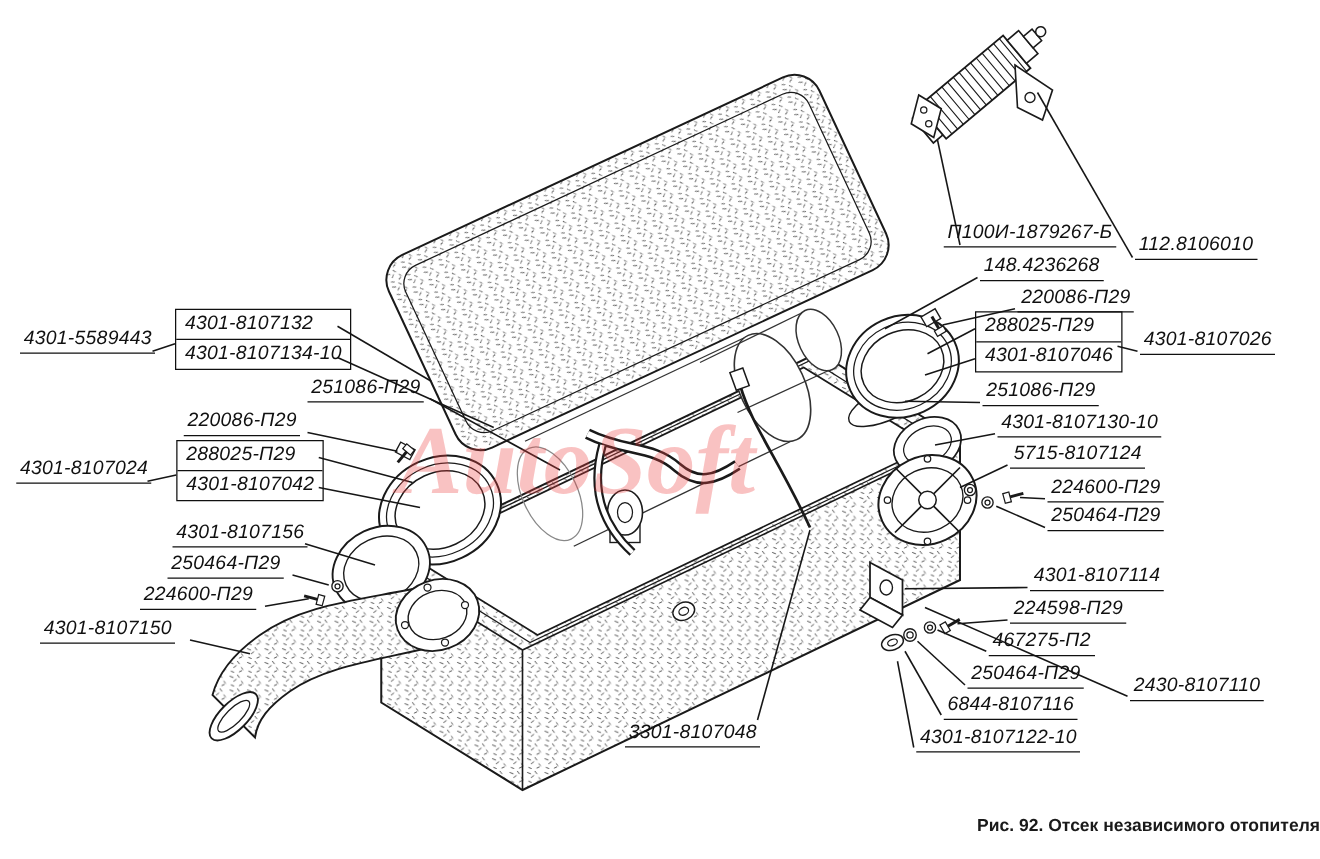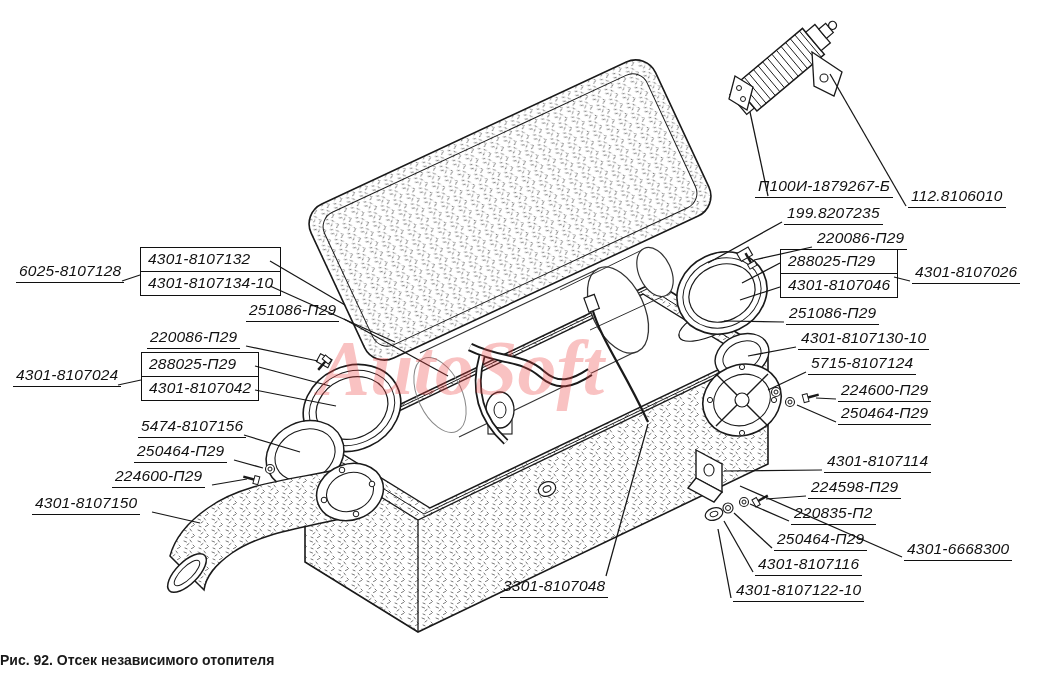--- a/index.html
+++ b/index.html
@@ -8,21 +8,21 @@
   .drawing{position:absolute;left:0;top:0;z-index:1;}
   .watermark{position:absolute;left:318px;top:290px;z-index:5;pointer-events:none;
              font:700 italic 78px/1 "Liberation Serif",serif;color:#ef4444;opacity:.32;margin-top:39px;}
   .lbl{position:absolute;z-index:10;white-space:nowrap;
        font:italic 400 15.5px/1.15 "Liberation Sans",sans-serif;color:#101010;
        border-bottom:1.5px solid #101010;padding:0 3px 2px;letter-spacing:.2px;}
   .lblbox{position:absolute;z-index:10;border:1.6px solid #101010;}
   .lblbox .row{white-space:nowrap;font:italic 400 15.5px/1.15 "Liberation Sans",sans-serif;
        color:#101010;padding:2px 7px 3px;letter-spacing:.2px;}
   .lblbox .row + .row{border-top:1.6px solid #101010;}
-  .caption{position:absolute;left:0;right:0;top:652px;z-index:10;text-align:left;
+  .caption{position:absolute;left:0;right:0;top:652px;z-index:10;text-align:right;
        font:700 14px "Liberation Sans",sans-serif;color:#1a1a1a;}
 </style>
 </head>
 <body>
 
 <div class="page">
 
   <svg class="drawing" width="1056" height="687" viewBox="0 0 1056 687">
     <defs>
       <pattern id="st" width="14" height="11" patternUnits="userSpaceOnUse">
@@ -218,56 +218,56 @@
       <line x1="789" y1="521" x2="750" y2="504"></line>
       <line x1="772" y1="548" x2="734" y2="513"></line>
       <line x1="753" y1="572" x2="724" y2="521"></line>
       <line x1="731" y1="598" x2="718" y2="529"></line>
       <line x1="902" y1="557" x2="740" y2="486"></line>
     </g>
   </svg>
 
   <div class="watermark">AutoSoft</div>
 
-  <div class="lbl" style="left:16px;top:262px">6025-8107128</div>
+  <div class="lbl" style="left:16px;top:262px">4301-5589443</div>
   <div class="lblbox" style="left:140px;top:247px">
     <div class="row">4301-8107132</div>
     <div class="row">4301-8107134-10</div>
   </div>
   <div class="lbl" style="left:246px;top:301px">251086-П29</div>
   <div class="lbl" style="left:147px;top:328px">220086-П29</div>
   <div class="lblbox" style="left:141px;top:352px">
     <div class="row">288025-П29</div>
     <div class="row">4301-8107042</div>
   </div>
   <div class="lbl" style="left:13px;top:366px">4301-8107024</div>
-  <div class="lbl" style="left:138px;top:417px">5474-8107156</div>
+  <div class="lbl" style="left:138px;top:417px">4301-8107156</div>
   <div class="lbl" style="left:134px;top:442px">250464-П29</div>
   <div class="lbl" style="left:112px;top:467px">224600-П29</div>
   <div class="lbl" style="left:32px;top:494px">4301-8107150</div>
 
   <div class="lbl" style="left:500px;top:577px">3301-8107048</div>
 
   <div class="lbl" style="left:755px;top:177px">П100И-1879267-Б</div>
   <div class="lbl" style="left:908px;top:187px">112.8106010</div>
-  <div class="lbl" style="left:784px;top:204px">199.8207235</div>
+  <div class="lbl" style="left:784px;top:204px">148.4236268</div>
   <div class="lbl" style="left:814px;top:229px">220086-П29</div>
   <div class="lblbox" style="left:780px;top:249px">
     <div class="row">288025-П29</div>
     <div class="row">4301-8107046</div>
   </div>
   <div class="lbl" style="left:912px;top:263px">4301-8107026</div>
   <div class="lbl" style="left:786px;top:304px">251086-П29</div>
   <div class="lbl" style="left:798px;top:329px">4301-8107130-10</div>
   <div class="lbl" style="left:808px;top:354px">5715-8107124</div>
   <div class="lbl" style="left:838px;top:381px">224600-П29</div>
   <div class="lbl" style="left:838px;top:404px">250464-П29</div>
 
   <div class="lbl" style="left:824px;top:452px">4301-8107114</div>
   <div class="lbl" style="left:808px;top:478px">224598-П29</div>
-  <div class="lbl" style="left:791px;top:504px">220835-П2</div>
+  <div class="lbl" style="left:791px;top:504px">467275-П2</div>
   <div class="lbl" style="left:774px;top:530px">250464-П29</div>
-  <div class="lbl" style="left:755px;top:555px">4301-8107116</div>
+  <div class="lbl" style="left:755px;top:555px">6844-8107116</div>
   <div class="lbl" style="left:733px;top:581px">4301-8107122-10</div>
-  <div class="lbl" style="left:904px;top:540px">4301-6668300</div>
+  <div class="lbl" style="left:904px;top:540px">2430-8107110</div>
 
   <div class="caption">Рис. 92. Отсек независимого отопителя</div>
 </div>
 
 </body></html>

